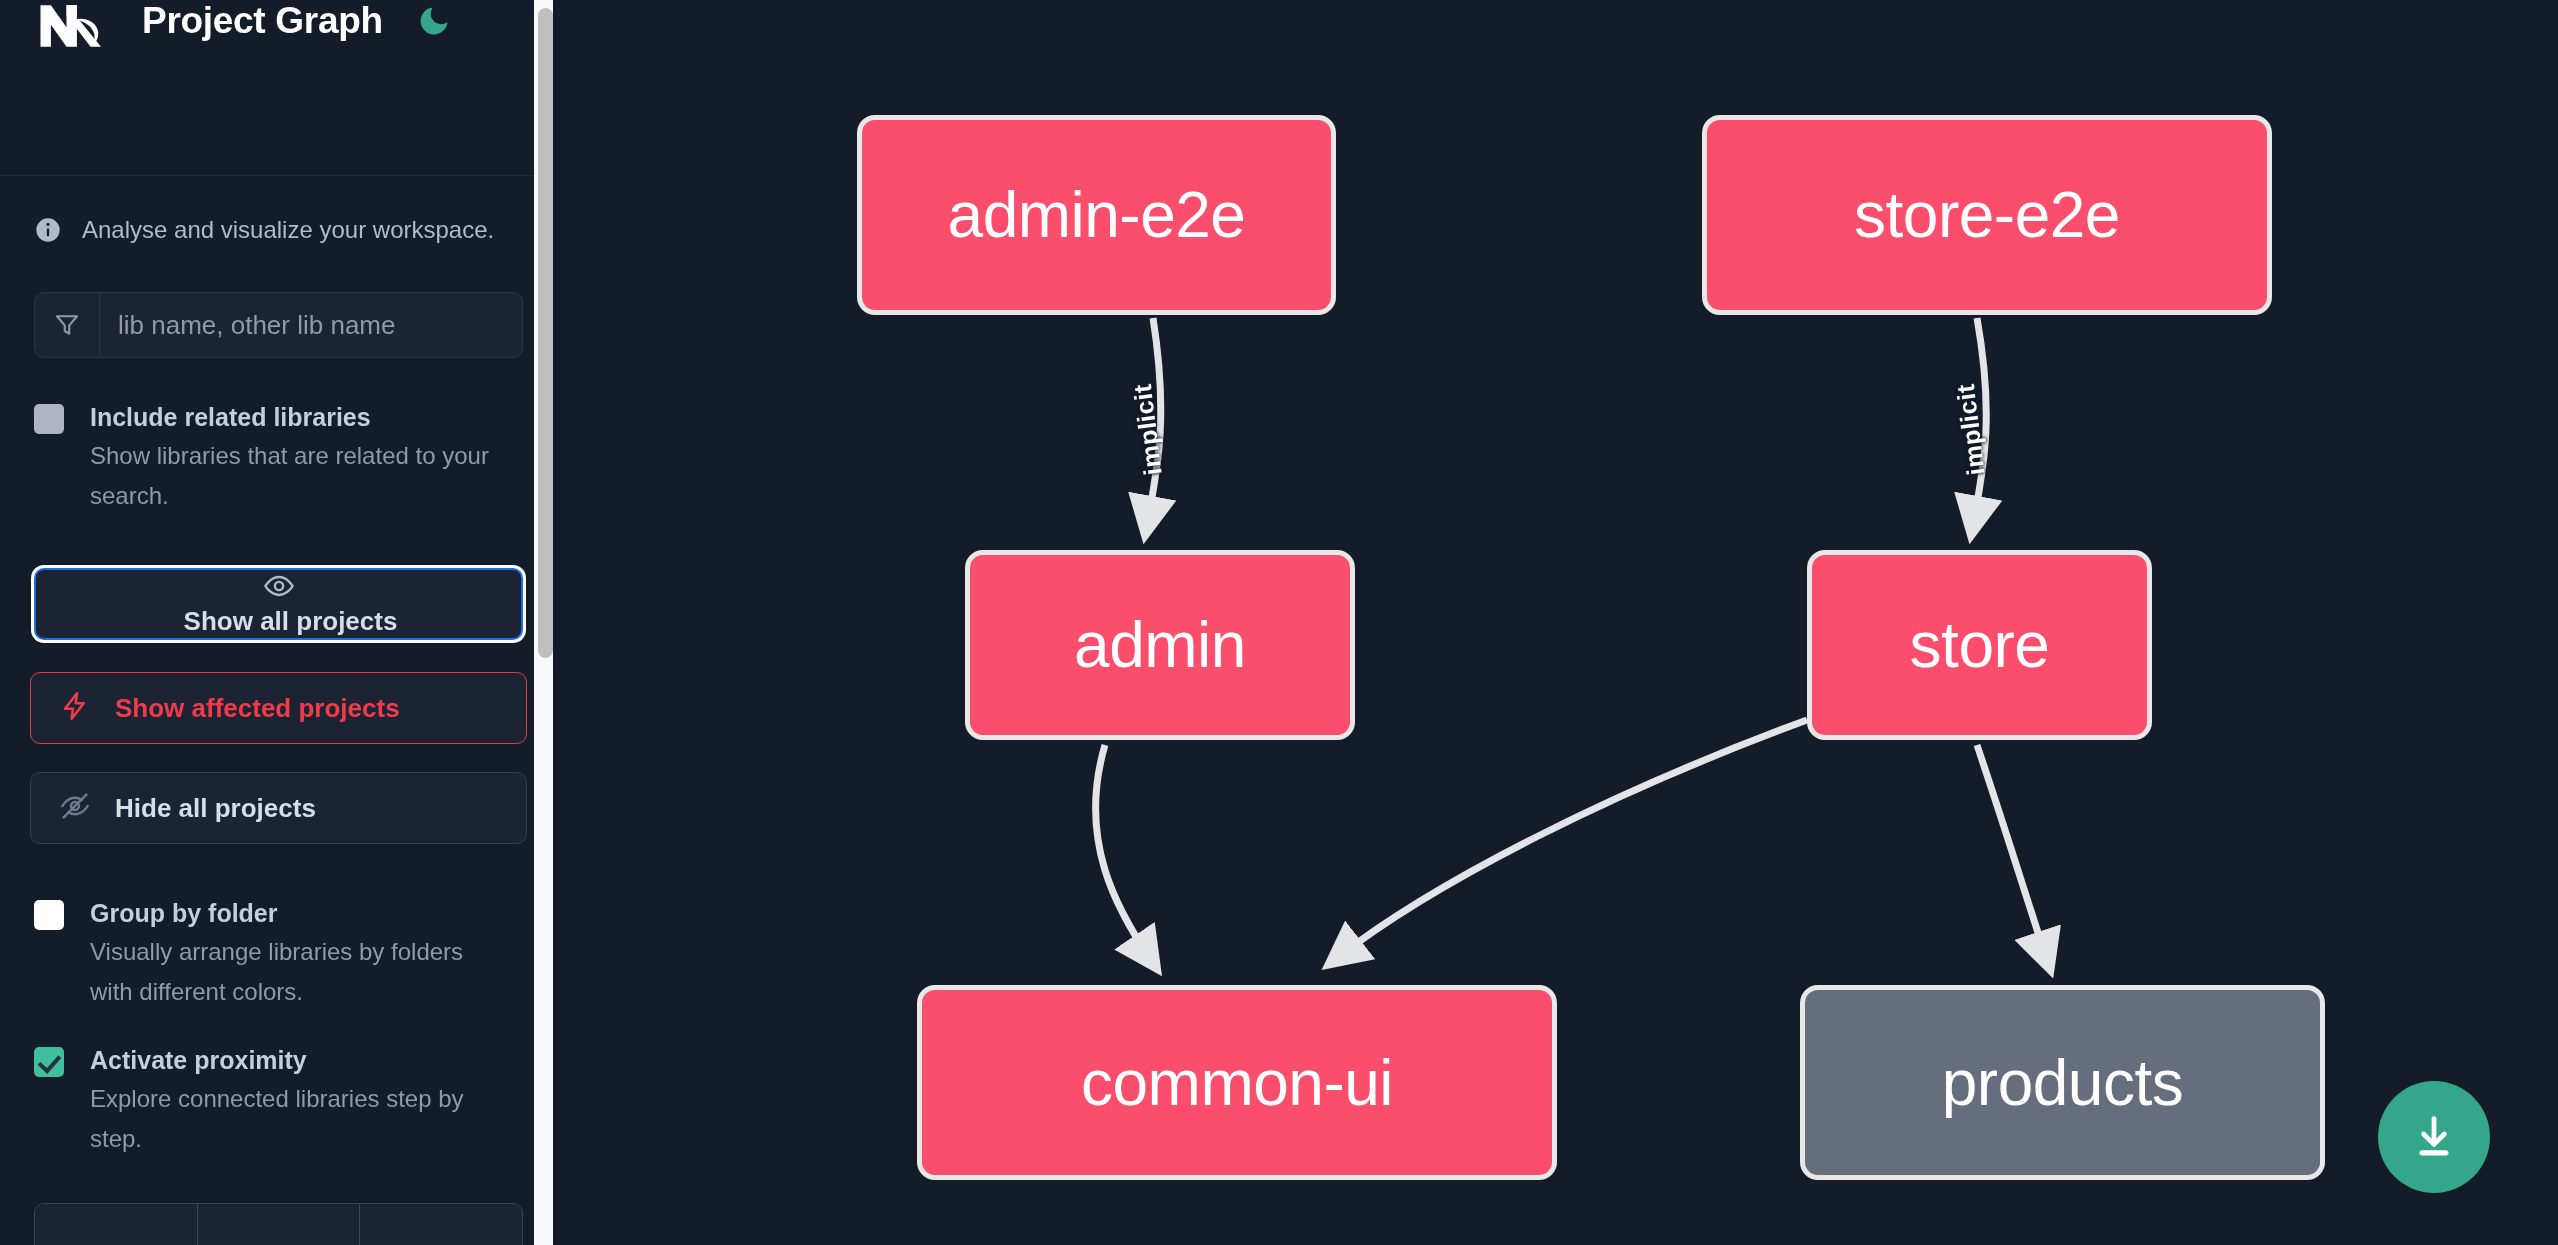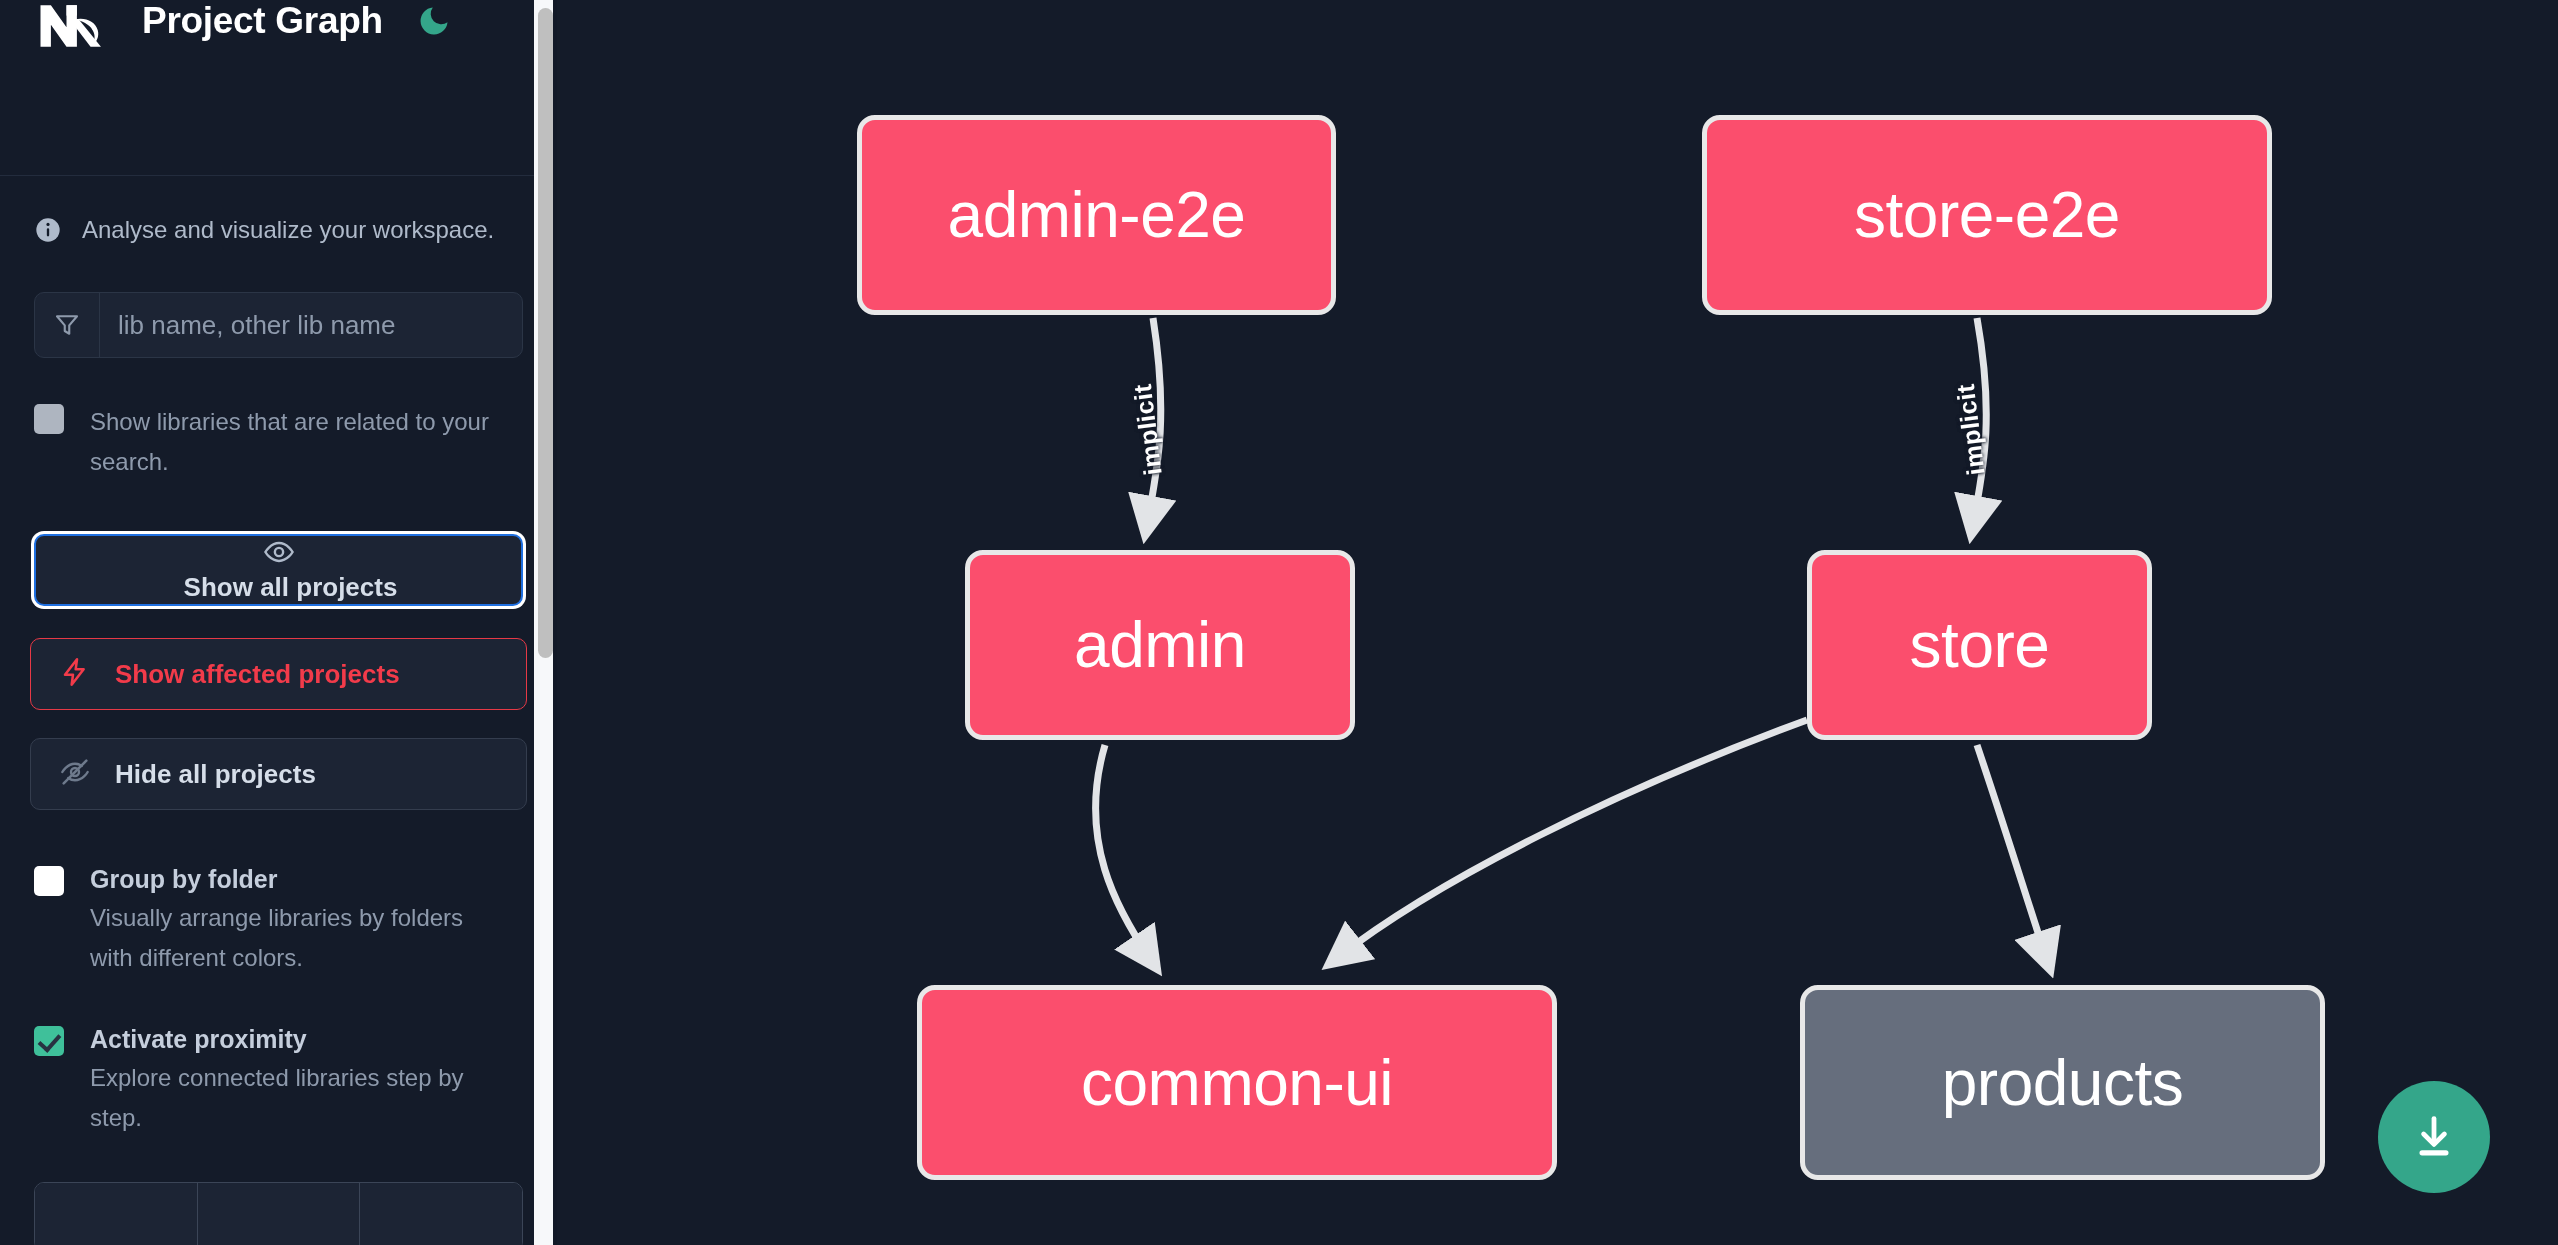--- a/index.html
+++ b/index.html
@@ -91,21 +91,21 @@
     padding: 0 18px;
   }
   .search-input::placeholder { color: #8E9AAC; }
 
   
   .check-row {
     display: flex;
     padding: 0 34px;
     margin-top: 42px;
   }
-  .check-row.tight { margin-top: 44px; }
+  .check-row.tight { margin-top: 31px; }
   .cbx {
     width: 30px; height: 30px;
     flex: 0 0 30px;
     border-radius: 5px;
     margin-top: 4px;
     position: relative;
     cursor: pointer;
   }
   .cbx.gray { background: #AEB5C0; }
   .cbx.white { background: #FFFFFF; }
@@ -291,20 +291,21 @@
           <svg viewBox="0 0 24 24" width="30" height="30" xmlns="http://www.w3.org/2000/svg">
             <path d="M4 5h16l-6.2 7.3V19l-3.6-2.2v-4.5z" fill="none" stroke="#8E9AAC" stroke-width="1.7" stroke-linejoin="round"></path>
           </svg>
         </span>
         <input class="search-input" type="text" placeholder="lib name, other lib name" style="">
       </div>
 
       <div class="check-row">
         <span class="cbx gray"></span>
         <div class="check-body">
+          <div class="check-label">Include related libraries</div>
           <div class="check-desc">Show libraries that are related to your search.</div>
         </div>
       </div>
 
       <div class="btn-stack">
 
         <div class="gbtn focused">
           <span>
             <svg viewBox="0 0 24 24" width="32" height="32" xmlns="http://www.w3.org/2000/svg">
               <path d="M1.8 12S5.5 5.3 12 5.3 22.2 12 22.2 12 18.5 18.7 12 18.7 1.8 12 1.8 12z" fill="none" stroke="#AFBACA" stroke-width="1.8"></path>

